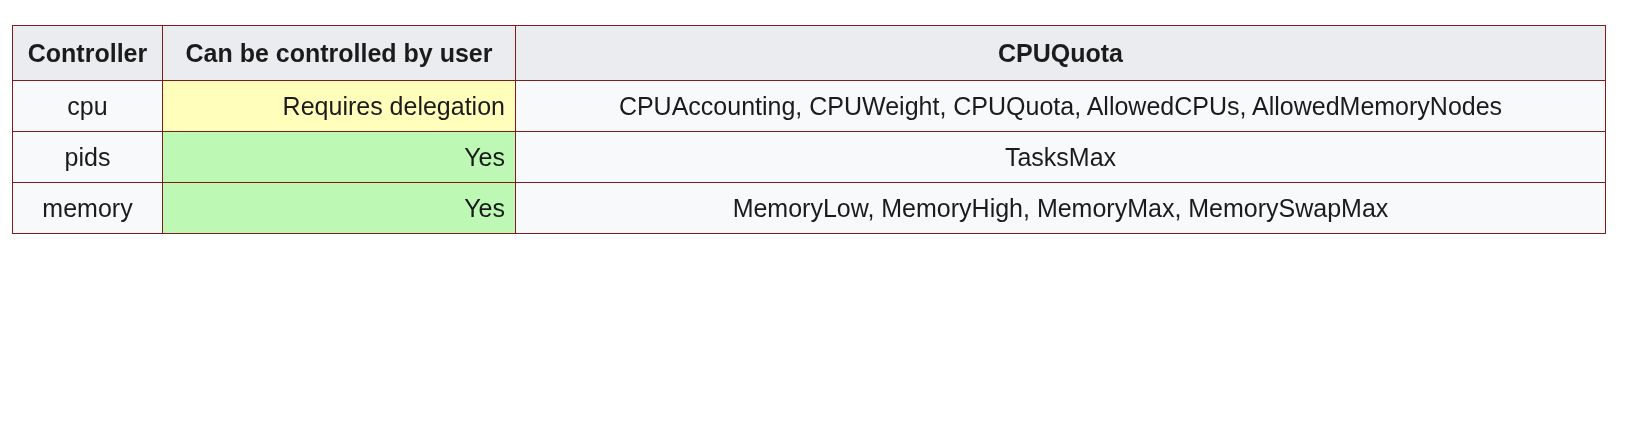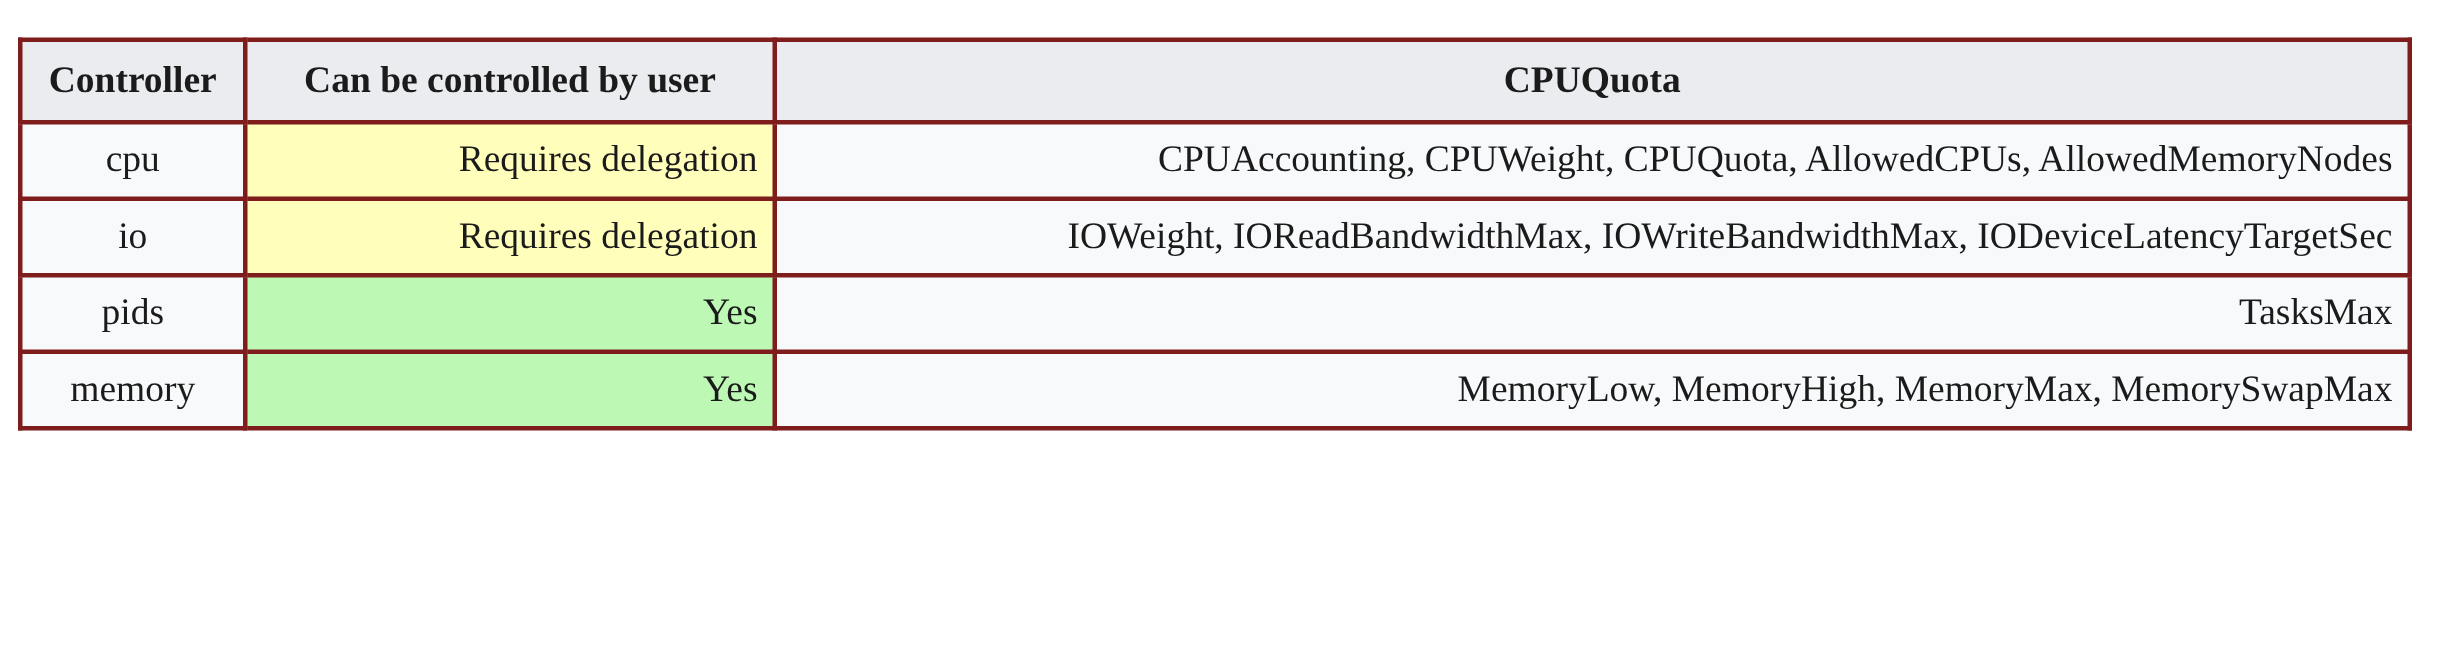--- a/index.html
+++ b/index.html
@@ -25,45 +25,44 @@
     table-layout: fixed;
     width: 1593px;
     background: #f8f9fa;
   }
   table.controllers col.c-controller { width: 150px; }
   table.controllers col.c-user       { width: 353px; }
   table.controllers col.c-options    { width: 1090px; }
 
   table.controllers th,
   table.controllers td {
-    border: 3px solid #7f1d1d;
+    border: 1px solid #7f1d1d;
     padding: 0 10px;
     height: 51px;
     font-size: 25px;
     line-height: 28px;
     vertical-align: middle;
     box-sizing: border-box;
     white-space: nowrap;
     overflow: visible;
-    font-family: Liberation Serif, serif;
   }
   table.controllers thead th {
     background: #eaecf0;
     font-weight: bold;
     text-align: center;
     height: 55px;
     font-size: 25px;
   }
   table.controllers tbody td {
     background: #f8f9fa;
     font-weight: normal;
   }
   td.cell-controller { text-align: center; }
   td.cell-user       { text-align: right; }
-  td.cell-options    { text-align: right; }
+  td.cell-options    { text-align: center; }
 
   td.status-delegation { background: #ffffbb !important; }
   td.status-yes        { background: #bdf9b5 !important; }
   td.status-no         { background: #f1aaa8 !important; }
 </style>
 </head>
 <body>
 
 <div class="table-wrap">
   <table class="controllers">
@@ -79,25 +78,20 @@
         <th>CPUQuota</th>
       </tr>
     </thead>
     <tbody>
         <tr>
           <td class="cell-controller">cpu</td>
           <td class="cell-user status-delegation">Requires delegation</td>
           <td class="cell-options">CPUAccounting, CPUWeight, CPUQuota, AllowedCPUs, AllowedMemoryNodes</td>
         </tr>
         <tr>
-          <td class="cell-controller">io</td>
-          <td class="cell-user status-delegation">Requires delegation</td>
-          <td class="cell-options">IOWeight, IOReadBandwidthMax, IOWriteBandwidthMax, IODeviceLatencyTargetSec</td>
-        </tr>
-        <tr>
           <td class="cell-controller">pids</td>
           <td class="cell-user status-yes">Yes</td>
           <td class="cell-options">TasksMax</td>
         </tr>
         <tr>
           <td class="cell-controller">memory</td>
           <td class="cell-user status-yes">Yes</td>
           <td class="cell-options">MemoryLow, MemoryHigh, MemoryMax, MemorySwapMax</td>
         </tr>
       </tbody>

